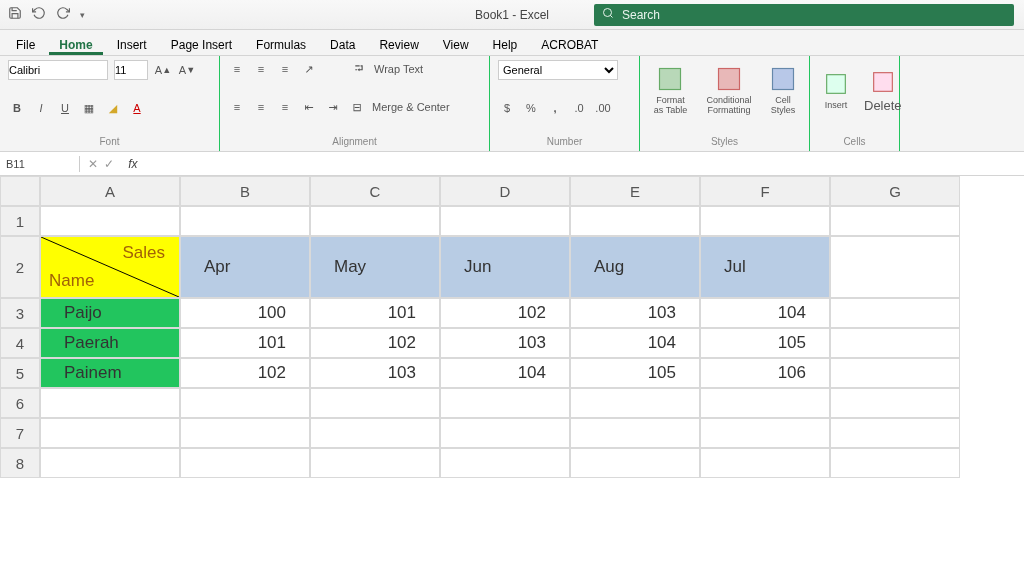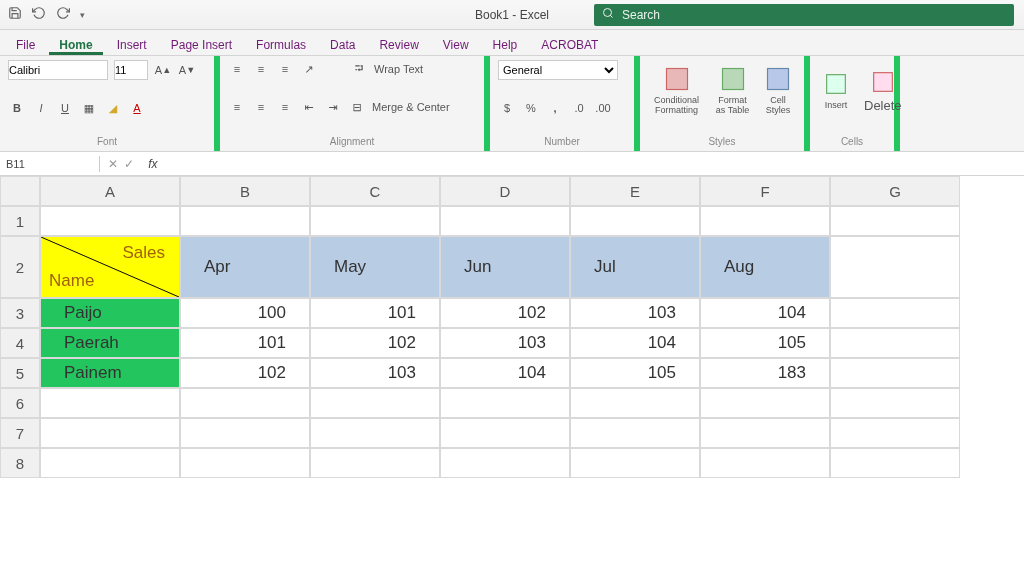--- a/index.html
+++ b/index.html
@@ -6,35 +6,35 @@
 body { background: #fff; width: 1024px; height: 576px; overflow: hidden; font-size: 12px; color: #444; }
 
 .titlebar { background: linear-gradient(#f8f8f8,#f0f0f0); height: 30px; display: flex; align-items: center; border-bottom: 1px solid #d4d4d4; }
 .qat { display: flex; gap: 10px; padding: 0 8px; align-items: center; }
 .qat span { color: #666; cursor: pointer; }
 .titlebar .title { position: absolute; left: 50%; transform: translateX(-50%); font-size: 12px; color: #444; }
 .searchbox { margin-left: auto; margin-right: 10px; background: #2a7a4f; height: 22px; width: 420px; display: flex; align-items: center; padding: 0 8px; color: #e8f3ec; border-radius: 2px; }
 .searchbox .sicon { margin-right: 8px; }
 
 .tabs { display: flex; gap: 4px; padding: 4px 6px 0 6px; background: #f4f4f4; border-bottom: 1px solid #d4d4d4; height: 26px; }
-.tab { padding: 4px 10px; font-size: 12px; color: #701a75; cursor: pointer; }
+.tab { padding: 4px 10px; font-size: 12px; color: #000000; cursor: pointer; }
 .tab.active { color: #217346; border-bottom: 3px solid #217346; font-weight: 600; }
 
 .ribbon { background: #f4f4f4; height: 96px; display: flex; border-bottom: 1px solid #d4d4d4; font-size: 11px; color: #555; }
-.group { border-right: 6px solid #22c55e; padding: 4px 8px; display: flex; flex-direction: column; justify-content: space-between; }
+.group { border-right: 1px solid #22c55e; padding: 4px 8px; display: flex; flex-direction: column; justify-content: space-between; }
 .group-label { text-align: center; color: #888; font-size: 10px; }
 .row { display: flex; align-items: center; gap: 6px; }
 .iconbtn { width: 18px; height: 18px; display: inline-flex; align-items: center; justify-content: center; color: #555; }
 .bigbtn { display: flex; flex-direction: column; align-items: center; justify-content: center; gap: 2px; padding: 2px 4px; cursor: pointer; }
 .bigbtn svg { width: 28px; height: 28px; }
 select, input[type=text].rib { font-size: 11px; height: 20px; border: 1px solid #ccc; background: #fff; }
 .drop { font-size: 9px; color: #777; }
 
 .namebox-row { display: flex; align-items: center; height: 24px; border-bottom: 1px solid #d4d4d4; }
-.namebox { width: 100px; border-right: 1px solid #ccc; padding: 2px 6px; font-size: 11px; }
+.namebox { width: 80px; border-right: 1px solid #ccc; padding: 2px 6px; font-size: 11px; }
 .fx-icons { display: flex; gap: 6px; padding: 0 8px; color: #999; }
 .fxlabel { font-style: italic; padding: 0 6px; }
 
 .sheet { display: grid; grid-template-columns: 40px 140px 130px 130px 130px 130px 130px 130px; }
 .colhdr, .rowhdr, .corner { background: #f0f0f0; border: 1px solid #d9d9d9; display: flex; align-items: center; justify-content: center; font-size: 15px; color: #555; }
 .corner { height: 30px; }
 .colhdr { height: 30px; }
 .rowhdr { height: 30px; }
 .rowhdr.tall { height: 62px; }
 .cell { border: 1px solid #d9d9d9; height: 30px; display: flex; align-items: center; padding: 0 23px; font-size: 17px; color: #333; }
@@ -153,29 +153,29 @@
       <span class="iconbtn">.0</span>
       <span class="iconbtn">.00</span>
     </div>
     <div class="group-label">Number</div>
   </div>
 
   <div class="group" style="width:170px">
     <div class="row" style="justify-content:space-around;height:60px">
       <div class="bigbtn">
           <svg viewBox="0 0 24 24">
+            <rect x="3" y="3" width="18" height="18" fill="#b8d8b8" stroke="#6a6"></rect>
+          </svg>
+          <span style="font-size:9px;text-align:center">Format as Table</span>
+        </div>
+      <div class="bigbtn">
+          <svg viewBox="0 0 24 24">
             <rect x="3" y="3" width="18" height="18" fill="#e8b8b8" stroke="#c66"></rect>
           </svg>
           <span style="font-size:9px;text-align:center">Conditional Formatting</span>
-        </div>
-      <div class="bigbtn">
-          <svg viewBox="0 0 24 24">
-            <rect x="3" y="3" width="18" height="18" fill="#b8d8b8" stroke="#6a6"></rect>
-          </svg>
-          <span style="font-size:9px;text-align:center">Format as Table</span>
         </div>
       <div class="bigbtn">
           <svg viewBox="0 0 24 24">
             <rect x="3" y="3" width="18" height="18" fill="#b8c8e8" stroke="#68a"></rect>
           </svg>
           <span style="font-size:9px;text-align:center">Cell Styles</span>
         </div>
     </div>
     <div class="group-label">Styles</div>
   </div>
@@ -232,22 +232,22 @@
   <div class="cell tall diagcell">
     <svg viewBox="0 0 140 62" preserveAspectRatio="none">
         <line x1="0" y1="0" x2="140" y2="62" stroke="#000" stroke-width="1"></line>
       </svg>
     <span class="sales">Sales</span>
     <span class="name">Name</span>
   </div>
   <div class="cell tall hdrblue">Apr</div>
   <div class="cell tall hdrblue">May</div>
   <div class="cell tall hdrblue">Jun</div>
+  <div class="cell tall hdrblue">Aug</div>
   <div class="cell tall hdrblue">Jul</div>
-  <div class="cell tall hdrblue">Aug</div>
   <div class="cell tall"></div>
 
   <div class="rowhdr">3</div>
   <div class="cell hdrcolA">Paijo</div>
   <div class="cell num">100</div>
   <div class="cell num">101</div>
   <div class="cell num">102</div>
   <div class="cell num">103</div>
   <div class="cell num">104</div>
   <div class="cell"></div>
@@ -260,21 +260,21 @@
   <div class="cell num">104</div>
   <div class="cell num">105</div>
   <div class="cell"></div>
 
   <div class="rowhdr">5</div>
   <div class="cell hdrcolA">Painem</div>
   <div class="cell num">102</div>
   <div class="cell num">103</div>
   <div class="cell num">104</div>
   <div class="cell num">105</div>
-  <div class="cell num">183</div>
+  <div class="cell num">106</div>
   <div class="cell"></div>
 
   <div class="rowhdr">6</div>
   <div class="cell"></div>
     <div class="cell"></div>
     <div class="cell"></div>
     <div class="cell"></div>
     <div class="cell"></div>
     <div class="cell"></div>
     <div class="cell"></div>

